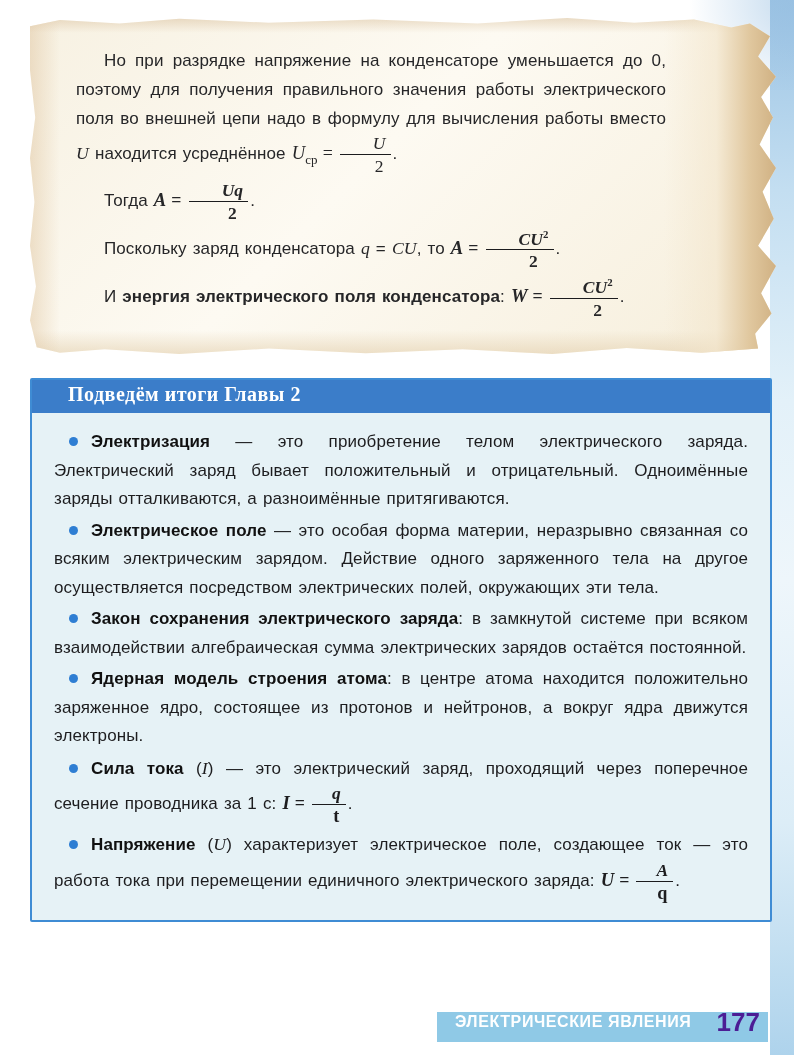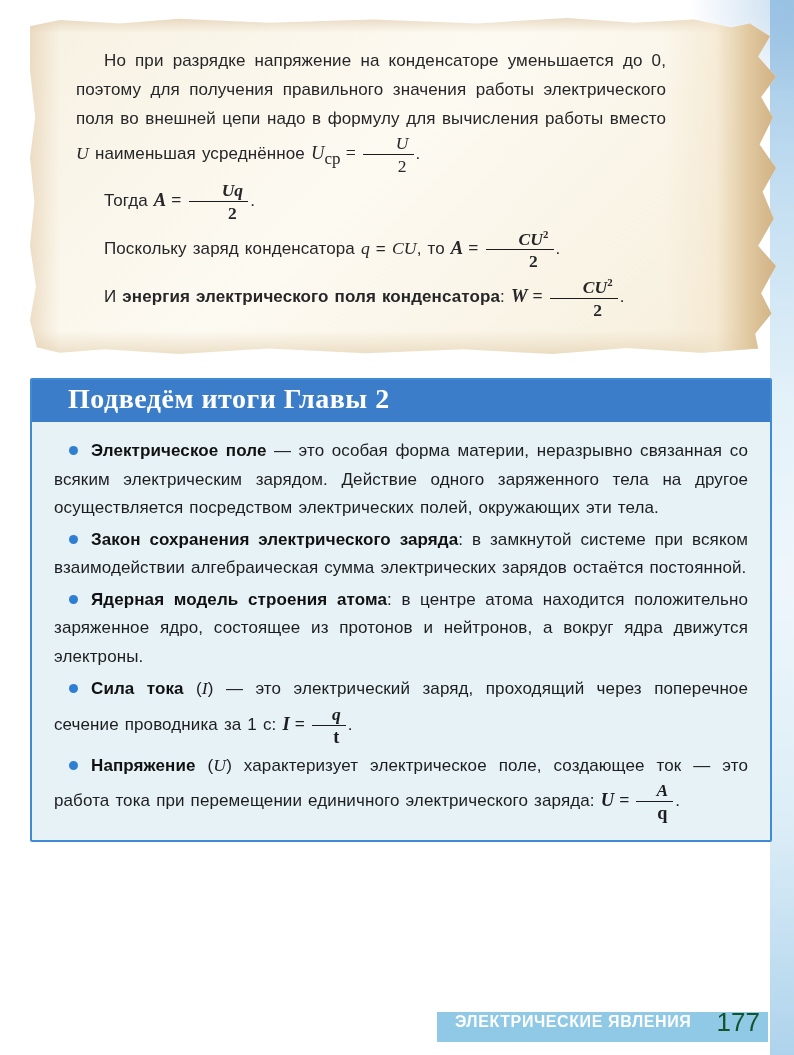--- a/index.html
+++ b/index.html
@@ -47,21 +47,21 @@
     font-size:17px; line-height:29px;
     text-align:justify; text-indent:28px;
     letter-spacing:.1px; word-spacing:1.2px;
     margin-bottom:4px; color:#262628;
   }
   
   .ivar { font-family:"Liberation Serif", serif; font-style:italic; font-size:1.04em; }
   .mexpr { font-family:"Liberation Serif", serif; white-space:nowrap; font-size:1.05em; }
   .mexpr.bold { font-weight:700; }
   .mexpr .meq { font-style:normal; margin:0 5px; }
-  .msub { font-size:17px; font-style:normal; vertical-align:-5px; font-family:"Liberation Serif", serif; }
+  .msub { font-size:13px; font-style:normal; vertical-align:-5px; font-family:"Liberation Serif", serif; }
   .frac {
     display:inline-flex; flex-direction:column; align-items:center;
     vertical-align:middle; line-height:1.15; font-size:.98em; margin:0 2px;
   }
   .frac .num { font-style:italic; padding:0 5px 1px; border-bottom:1.6px solid #1c1c1e; }
   .frac .den { font-style:normal; padding-top:1px; }
   .frac sup { font-size:.62em; font-style:normal; vertical-align:super; }
 
   
   .summary-box {
@@ -70,21 +70,21 @@
     width:742px;
     border:2px solid #3f8cd4;
     background:#e6f2f6;
     border-radius:2px;
   }
   .summary-header {
     background:#3b7dc9;
     color:#ffffff;
     font-family:"Liberation Serif", serif;
     font-weight:700;
-    font-size:28px;
+    font-size:20px;
     padding:3px 24px 7px 36px;
     letter-spacing:.5px;
   }
   .summary-body { padding:12px 22px 16px 22px; }
   .item {
     font-size:17px; line-height:28.5px;
     text-align:justify; text-indent:15px;
     letter-spacing:.1px; word-spacing:1.2px;
     color:#1d1d1f;
     margin-top:3px;
@@ -101,32 +101,32 @@
     width:331px; height:30px;
     background:#8fc9e6;
     display:flex; align-items:center; justify-content:space-between;
     padding:0 8px 10px 18px;
     gap:12px;
   }
   .footer-label {
     color:#ffffff; font-weight:700; font-size:16px; letter-spacing:.6px;
   }
   .footer-page {
-    color:#14532d; font-weight:400; font-size:26px;
+    color:#4c1d95; font-weight:700; font-size:26px;
     font-family:"Liberation Sans", sans-serif;
   }
 </style>
 </head>
 <body>
 
 <div class="page-edge"></div>
 <div class="page-edge-top"></div>
 
 <section class="paper">
-  <p><span>Но при разрядке напряжение на конденсаторе уменьшается до 0, поэтому для получения правильного значения работы электрического поля во внешней цепи надо в формулу для вычисления работы вместо </span><span class="ivar">U</span><span> наименьшая усреднённое </span><span class="mexpr"><span class="ivar">U</span><sub class="msub">ср</sub><span class="meq">=</span><span class="frac">
+  <p><span>Но при разрядке напряжение на конденсаторе уменьшается до 0, поэтому для получения правильного значения работы электрического поля во внешней цепи надо в формулу для вычисления работы вместо </span><span class="ivar">U</span><span> находится усреднённое </span><span class="mexpr"><span class="ivar">U</span><sub class="msub">ср</sub><span class="meq">=</span><span class="frac">
           <span class="num">U</span>
           <span class="den">2</span>
         </span></span><span>.</span></p>
 
   <p><span>Тогда </span><span class="mexpr bold"><span class="ivar">A</span><span class="meq">=</span><span class="frac">
           <span class="num">Uq</span>
           <span class="den">2</span>
         </span></span><span>.</span></p>
 
   <p><span>Поскольку заряд конденсатора </span><span class="ivar">q</span><span> = </span><span class="ivar">CU</span><span>, то </span><span class="mexpr bold"><span class="ivar">A</span><span class="meq">=</span><span class="frac">
@@ -138,20 +138,21 @@
           <span class="num"><span>CU</span><sup>2</sup></span>
           <span class="den">2</span>
         </span></span><span>.</span></p>
 
 </section>
 
 <section class="summary-box">
   <div class="summary-header">Подведём итоги Главы 2</div>
   <div class="summary-body">
 
+    <p class="item"><span class="bullet"></span><b>Электризация</b><span> — </span><span>это приобретение телом электрического заряда. Электрический заряд бывает положительный и отрицательный. Одноимённые заряды отталкиваются, а разноимённые притягиваются.</span></p>
 
     <p class="item"><span class="bullet"></span><b>Электрическое поле</b><span> — </span><span>это особая форма материи, неразрывно связанная со всяким электрическим зарядом. Действие одного заряженного тела на другое осуществляется посредством электрических полей, окружающих эти тела.</span></p>
 
 
     <p class="item"><span class="bullet"></span><b>Закон сохранения электрического заряда</b><span>: </span><span>в замкнутой системе при всяком взаимодействии алгебраическая сумма электрических зарядов остаётся постоянной.</span></p>
 
     <p class="item"><span class="bullet"></span><b>Ядерная модель строения атома</b><span>: </span><span>в центре атома находится положительно заряженное ядро, состоящее из протонов и нейтронов, а вокруг ядра движутся электроны.</span></p>
 
 
     <p class="item"><span class="bullet"></span><b>Сила тока</b><span> (</span><span class="ivar">I</span><span>) — </span><span>это электрический заряд, проходящий через поперечное сечение проводника за 1 с: </span><span class="mexpr bold"><span class="ivar">I</span><span class="meq">=</span><span class="frac">

